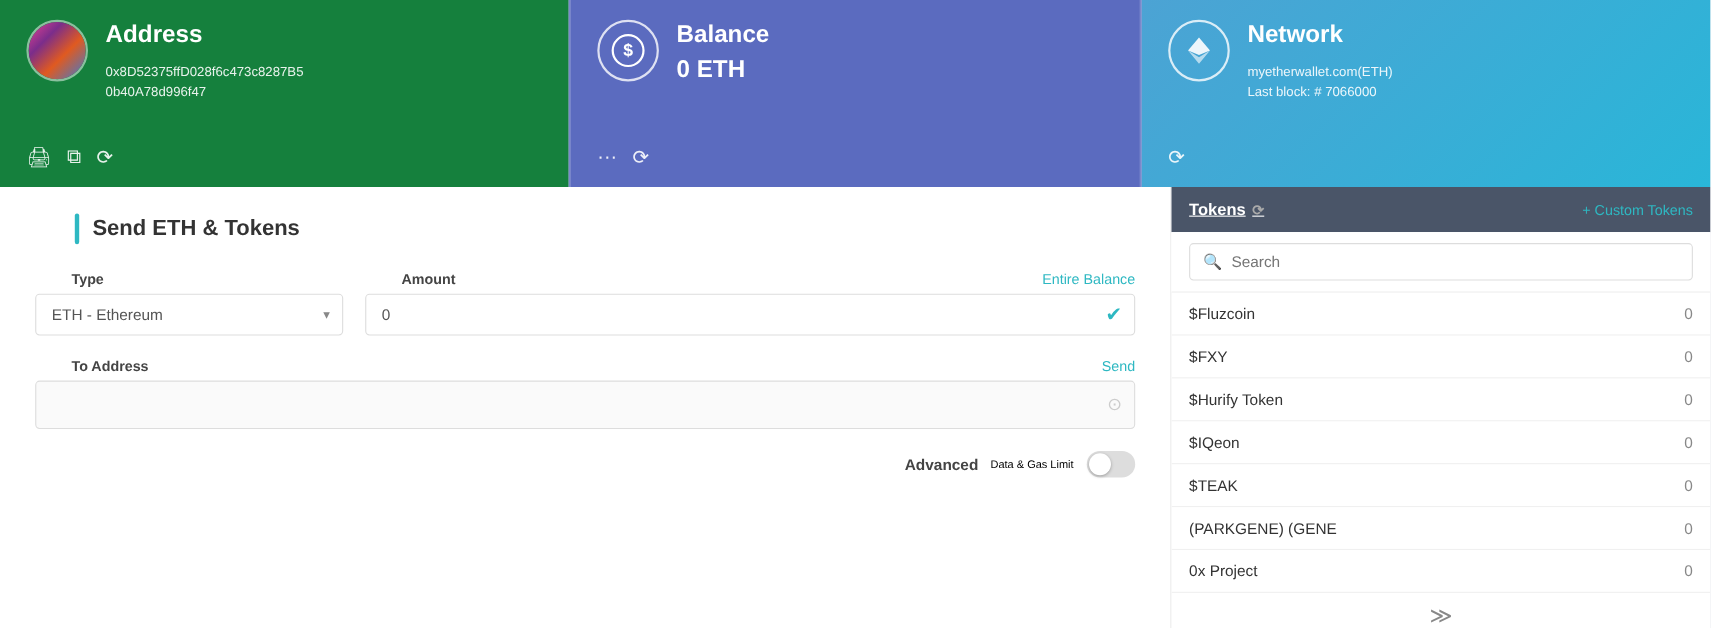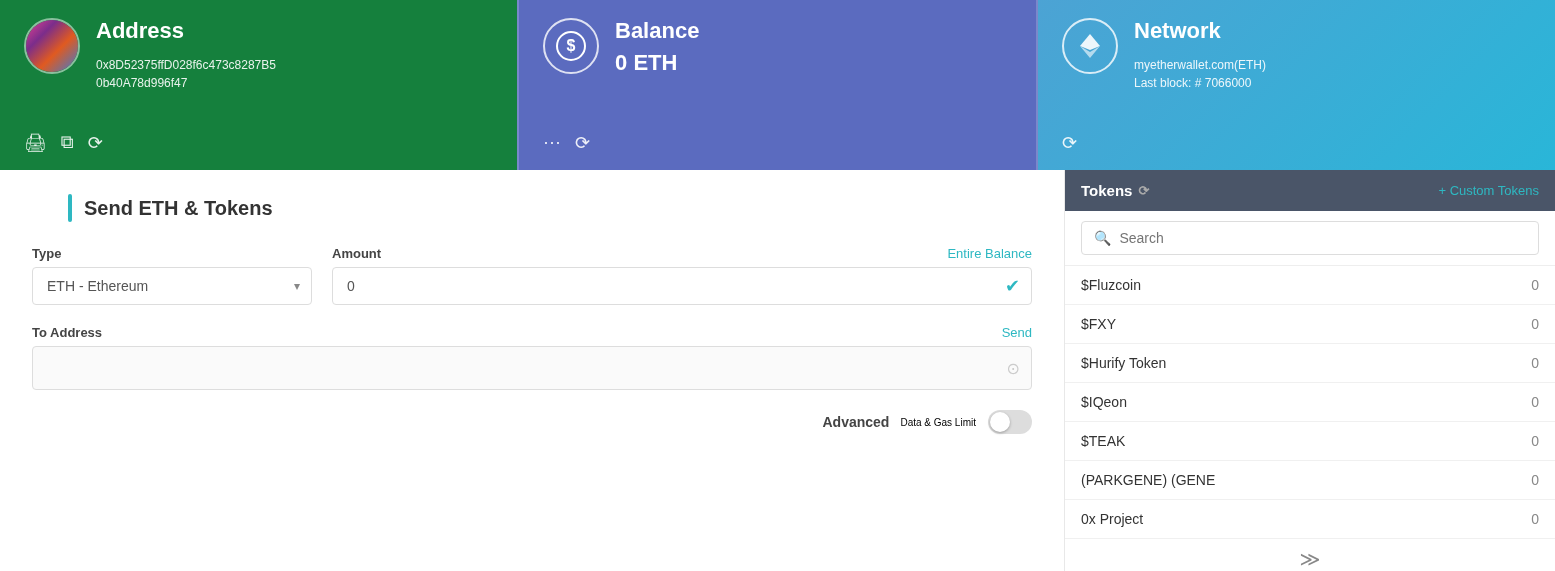--- a/index.html
+++ b/index.html
@@ -142,20 +142,21 @@
     .form-group-type {
       width: 280px;
     }
     .form-group-amount {
       flex: 1;
     }
     .form-label {
       font-size: 13px;
       font-weight: 600;
       color: #444;
+      margin-left: 33px;
     }
     .form-label-row {
       display: flex;
       justify-content: space-between;
       align-items: center;
     }
     .entire-balance-link {
       color: #2eb8c2;
       font-size: 13px;
       cursor: pointer;
@@ -288,20 +289,21 @@
       justify-content: space-between;
       align-items: center;
     }
     .tokens-title {
       color: white;
       font-size: 15px;
       font-weight: 600;
       display: flex;
       align-items: center;
       gap: 6px;
+      text-decoration: underline;
     }
     .refresh-icon {
       color: #aaa;
       font-size: 13px;
       cursor: pointer;
     }
     .custom-tokens-link {
       color: #2eb8c2;
       font-size: 13px;
       cursor: pointer;

